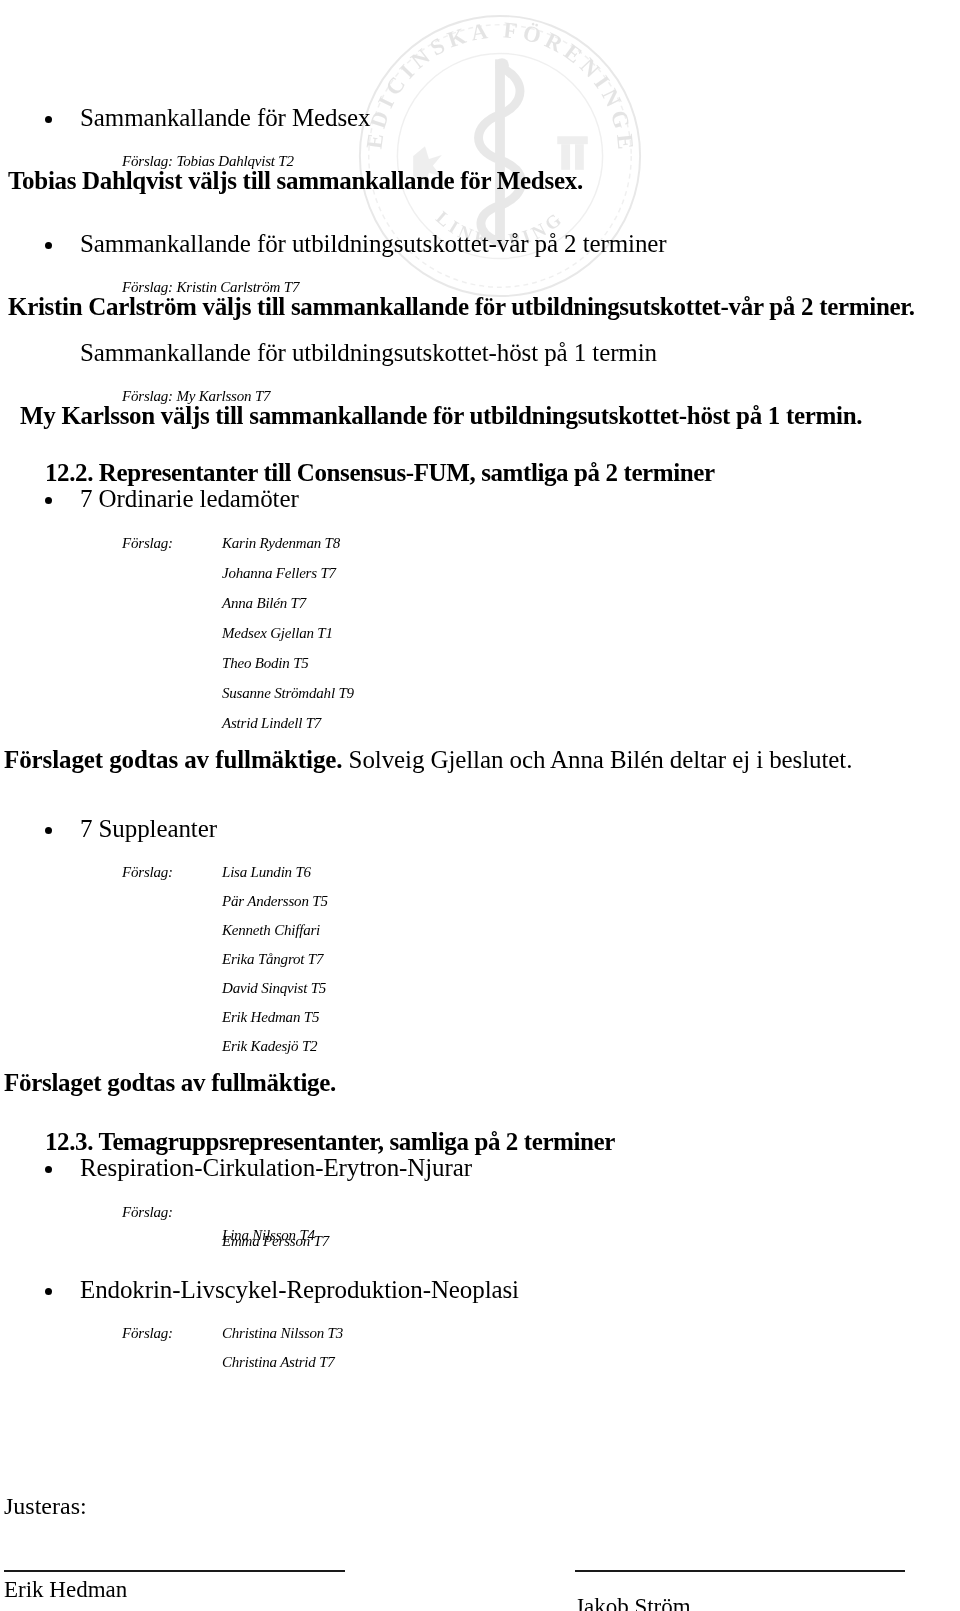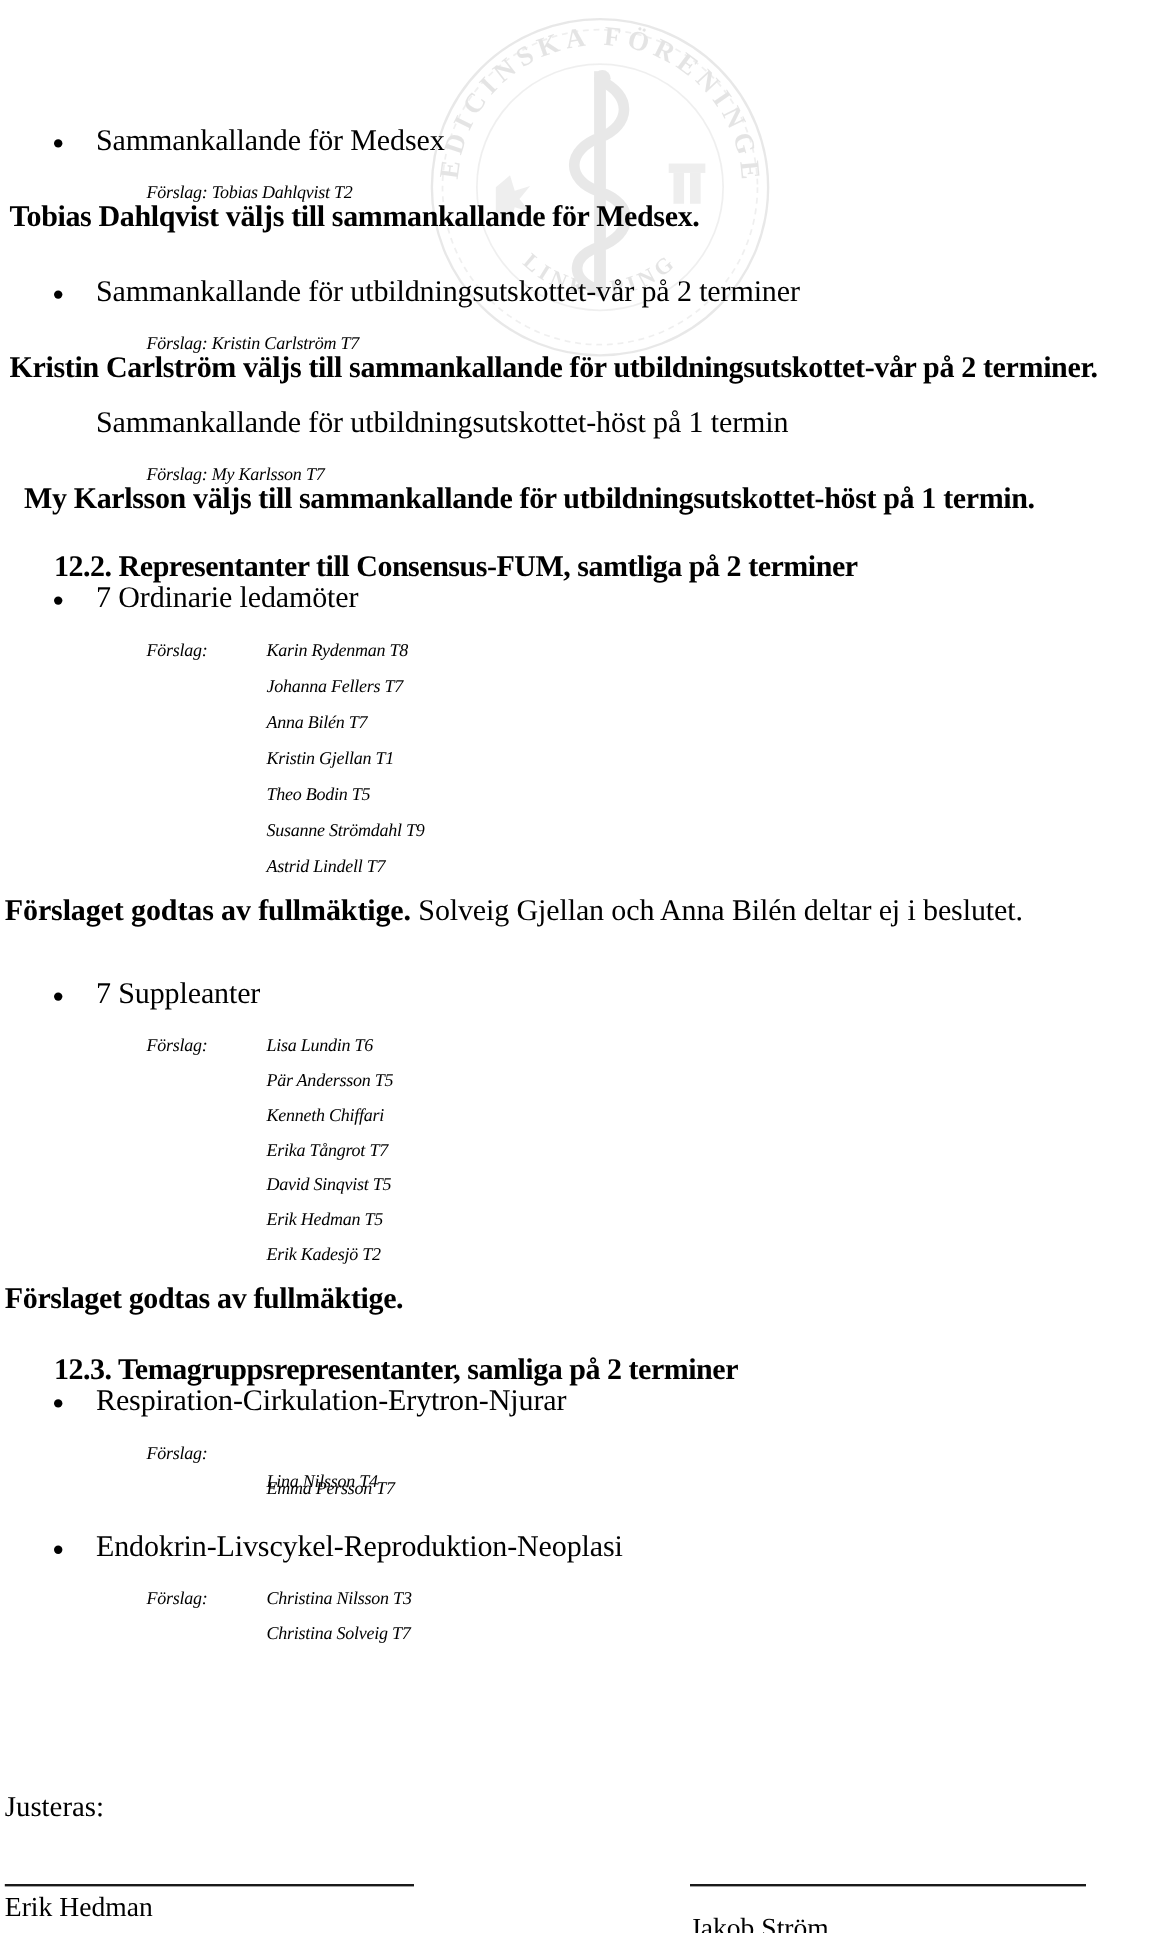--- a/index.html
+++ b/index.html
@@ -161,21 +161,21 @@
 
     <div class="row t-head" style="left:45px; top:458px;">12.2. Representanter till Consensus-FUM, samtliga på 2 terminer</div>
 
     <span class="bullet" style="left:45px; top:497px;"></span>
     <div class="row t-reg" style="left:80px; top:484px;">7 Ordinarie ledamöter</div>
 
     <div class="row t-ital" style="left:122px; top:517px;">Förslag:</div>
     <div class="row t-ital" style="left:222px; top:517px;">Karin Rydenman T8</div>
     <div class="row t-ital" style="left:222px; top:547px;">Johanna Fellers T7</div>
     <div class="row t-ital" style="left:222px; top:577px;">Anna Bilén T7</div>
-    <div class="row t-ital" style="left:222px; top:607px;">Kristin Gjellan T1</div>
+    <div class="row t-ital" style="left:222px; top:607px;">Medsex Gjellan T1</div>
     <div class="row t-ital" style="left:222px; top:637px;">Theo Bodin T5</div>
     <div class="row t-ital" style="left:222px; top:667px;">Susanne Strömdahl T9</div>
     <div class="row t-ital" style="left:222px; top:697px;">Astrid Lindell T7</div>
 
     <div class="row t-reg mixed" style="left:4px; top:745px;">
       <span class="lead">Förslaget godtas av fullmäktige.</span><span class="tail"> Solveig Gjellan och Anna Bilén deltar ej i beslutet.</span>
     </div>
 
     <span class="bullet" style="left:45px; top:827px;"></span>
     <div class="row t-reg" style="left:80px; top:814px;">7 Suppleanter</div>
@@ -196,21 +196,21 @@
     <span class="bullet" style="left:45px; top:1166px;"></span>
     <div class="row t-reg" style="left:80px; top:1153px;">Respiration-Cirkulation-Erytron-Njurar</div>
     <div class="row t-ital" style="left:122px; top:1186px;">Förslag:</div>
     <div class="row t-ital" style="left:222px; top:1209px;">Lina Nilsson T4</div>
     <div class="row t-ital" style="left:222px; top:1215px;">Emma Persson T7</div>
 
     <span class="bullet" style="left:45px; top:1288px;"></span>
     <div class="row t-reg" style="left:80px; top:1275px;">Endokrin-Livscykel-Reproduktion-Neoplasi</div>
     <div class="row t-ital" style="left:122px; top:1307px;">Förslag:</div>
     <div class="row t-ital" style="left:222px; top:1307px;">Christina Nilsson T3</div>
-    <div class="row t-ital" style="left:222px; top:1336px;">Christina Solveig T7</div>
+    <div class="row t-ital" style="left:222px; top:1336px;">Christina Astrid T7</div>
 
     <div class="row t-just" style="left:4px; top:1492px;">Justeras:</div>
 
     <div class="sig-line" style="left:4px; top:1570px; width:341px;"></div>
     <div class="row t-sig" style="left:4px; top:1576px;">Erik Hedman</div>
 
     <div class="sig-line" style="left:575px; top:1570px; width:330px;"></div>
     <div class="row t-sig" style="left:575px; top:1576px;margin-top:17px;">Jakob Ström</div>
 
   </div>

